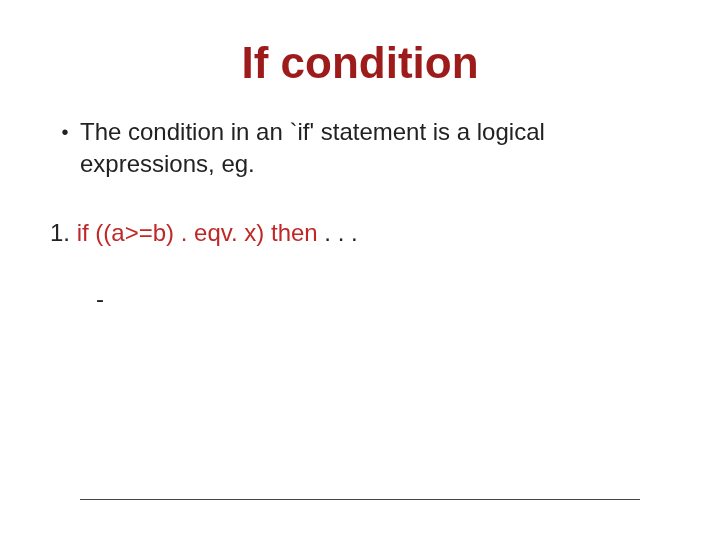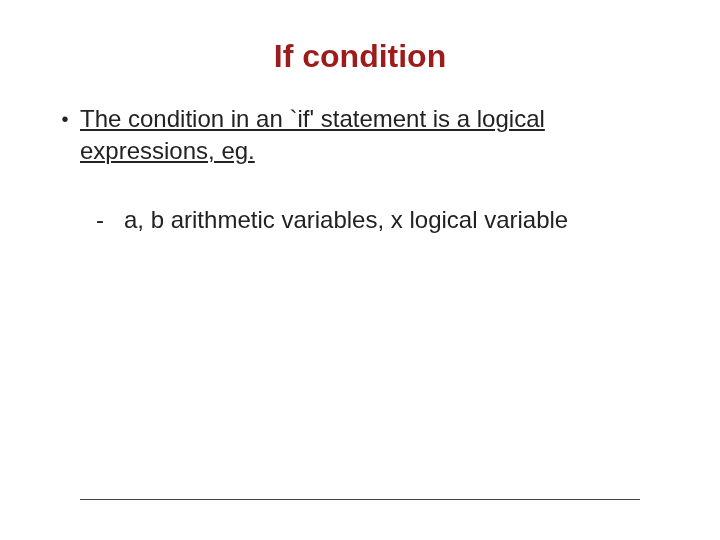--- a/index.html
+++ b/index.html
@@ -13,21 +13,21 @@
   }
   .slide {
     width: 720px;
     height: 540px;
     position: relative;
     box-sizing: border-box;
     padding: 30px 50px 0 50px;
   }
   .title {
     text-align: center;
-    font-size: 32px;
+    font-size: 44px;
     font-weight: bold;
     color: #9e1b1b;
     margin-top: 8px;
     margin-bottom: 28px;
   }
   .body {
     font-size: 24px;
     line-height: 1.35;
     color: #222;
   }
@@ -38,21 +38,20 @@
   }
   .bullet-dot {
     width: 30px;
     flex: 0 0 30px;
     text-align: center;
     font-size: 20px;
     line-height: 32px;
   }
   .bullet-text {
     flex: 1;
-    text-decoration: underline;
   }
   .num-item {
     margin-bottom: 34px;
   }
   .code-red {
     color: #c02828;
   }
   .sub-dash {
     margin-left: 46px;
     margin-bottom: 36px;
@@ -77,23 +76,25 @@
 
   <div class="title">If condition</div>
 
   <div class="body">
 
     <div class="bullet-row">
       <div class="bullet-dot">•</div>
       <div class="bullet-text">The condition in an `if' statement is a logical expressions, eg.</div>
     </div>
 
+    <div class="num-item">
+      <span>1. </span><span class="code-red">if ((a&gt;=b) . eqv. x) then</span><span> . . .</span>
+    </div>
 
     <div class="sub-dash">
       <div class="dash">-</div>
-      <div>a, b arithmetic variables,  x logical variable</div>
     </div>
 
 
   </div>
 
   <div class="footer-line"></div>
 </div>
 
 </body></html>

